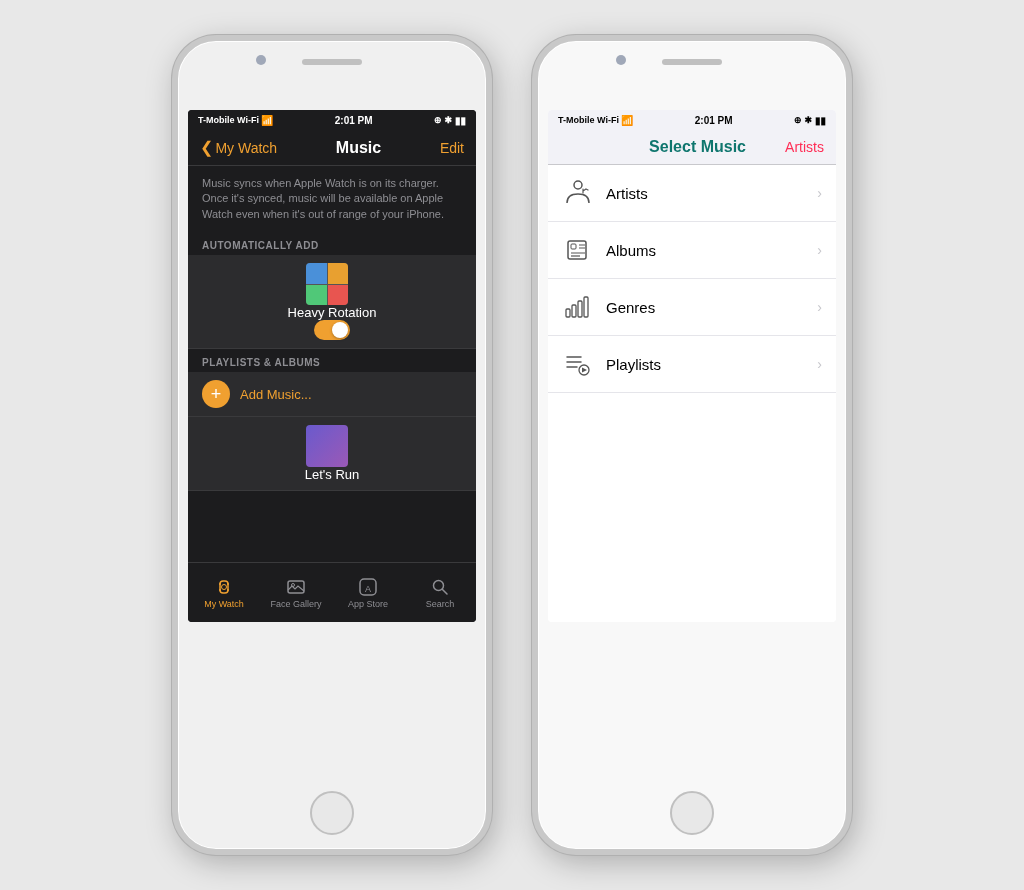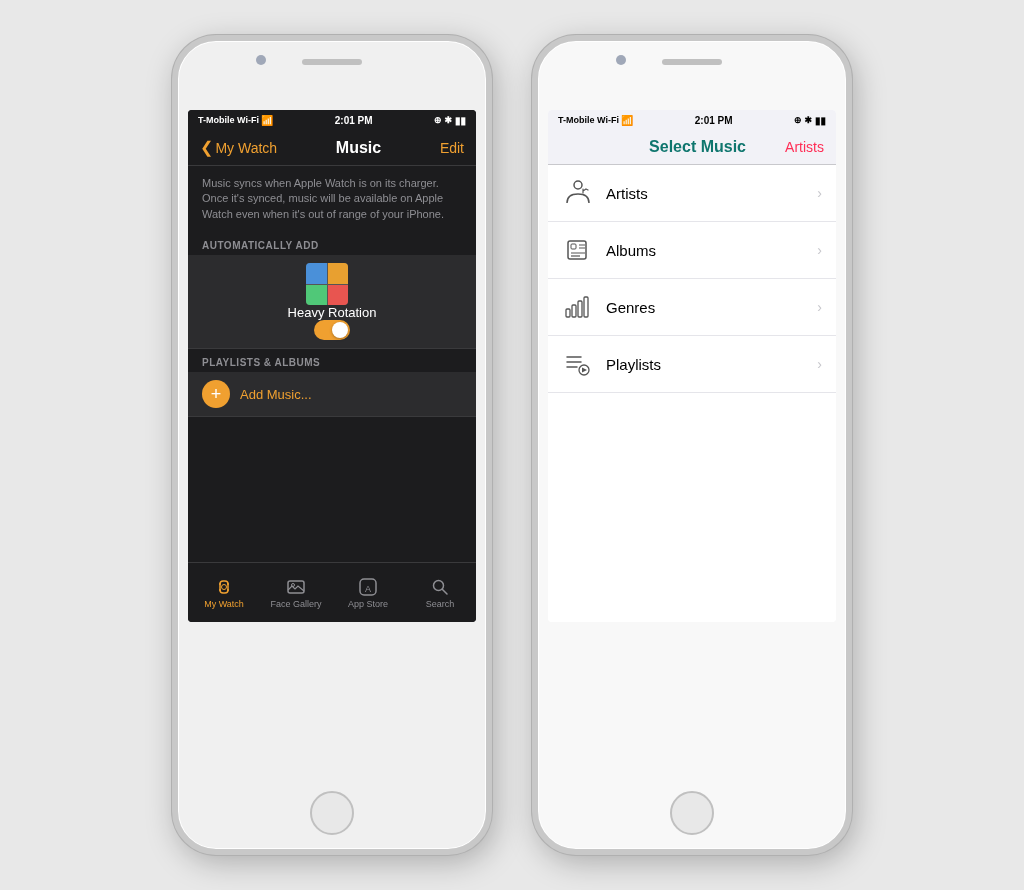--- a/index.html
+++ b/index.html
@@ -321,20 +321,26 @@
         </div>
       </div>
 
       <div class="section-header">PLAYLISTS &amp; ALBUMS</div>
 
       <div class="add-button-item">
         <div class="plus-circle">+</div>
         <span class="add-label">Add Music...</span>
       </div>
 
+      <div class="list-item-dark">
+        <div class="thumb-single" style="margin-right:10px;"></div>
+        <div class="item-text-dark">
+          <div class="item-title-dark">Let's Run</div>
+        </div>
+      </div>
     </div>
 
     <div class="tab-bar">
       <div class="tab-item tab-active">
         <div class="tab-icon">
           <svg width="20" height="20" viewBox="0 0 20 20" fill="none">
             <rect x="6" y="4" width="8" height="12" rx="3" stroke="#f0a030" stroke-width="1.5" fill="none"></rect>
             <circle cx="10" cy="10" r="2.5" stroke="#f0a030" stroke-width="1"></circle>
             <line x1="5" y1="7" x2="7" y2="7" stroke="#f0a030" stroke-width="1.5"></line>
             <line x1="5" y1="13" x2="7" y2="13" stroke="#f0a030" stroke-width="1.5"></line>

